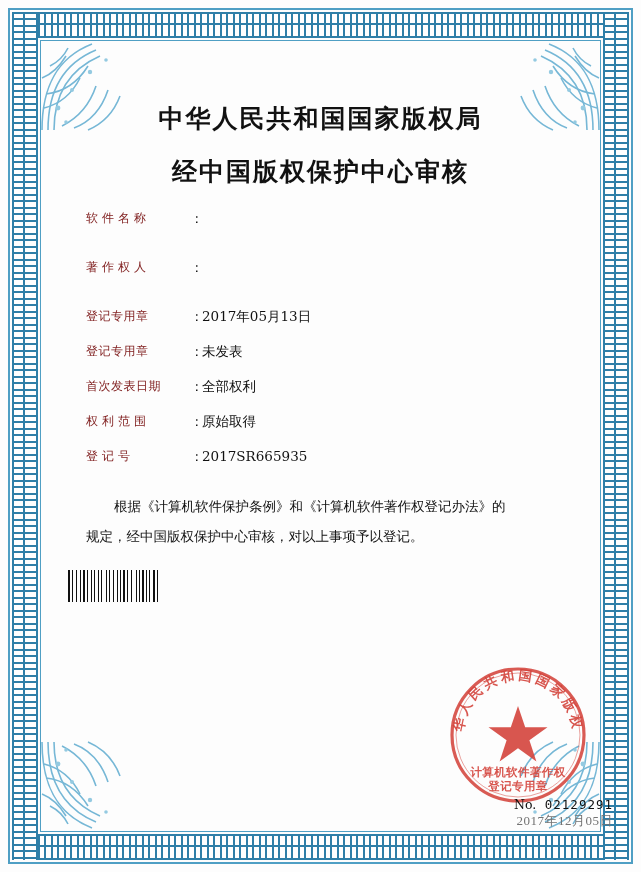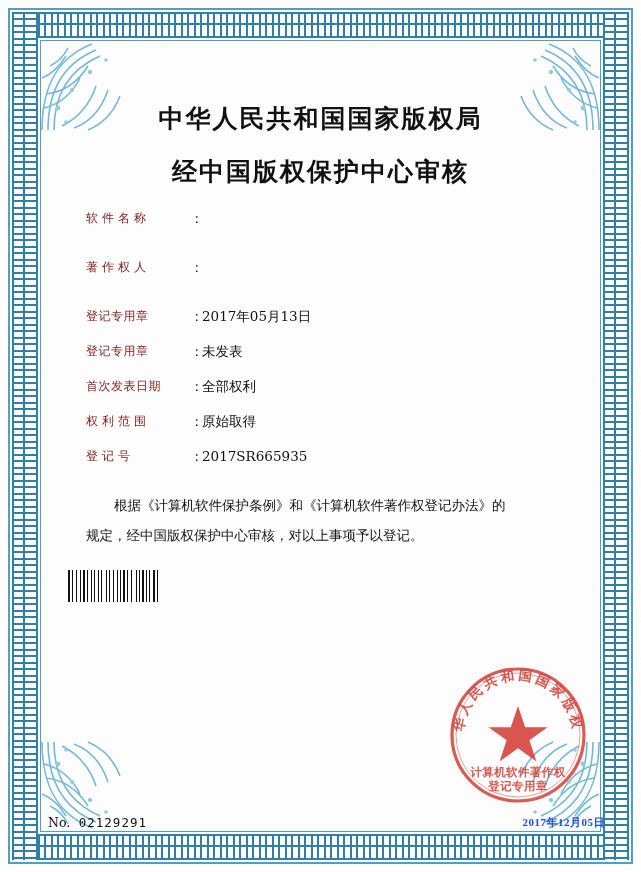--- a/index.html
+++ b/index.html
@@ -171,21 +171,20 @@
 
   .gap-row { height: 14px; }
 
   .paragraph {
     margin-top: 26px;
     padding: 0 18px 0 26px;
     font-size: 13.5px;
     line-height: 30px;
     text-indent: 28px;
     color: #111;
-    font-family: Liberation Mono, monospace;
   }
   .paragraph .line2 { text-indent: 0; }
 
   
   .barcode {
     position: absolute;
     left: 68px;
     top: 570px;
     width: 92px;
     height: 32px;
@@ -207,42 +206,42 @@
     bottom: 66px;
     width: 142px;
     height: 142px;
   }
   .seal svg { display: block; }
 
   
   .bottom-row {
     position: absolute;
     left: 48px;
-    right: 36px;
+    right: 28px;
     bottom: 42px;
     display: flex;
     justify-content: space-between;
     align-items: flex-end;
     font-size: 13px;
+    flex-direction: column;
   }
   .serial {
     font-family: "DejaVu Sans Mono", "Liberation Mono", monospace;
     font-size: 12.5px;
     letter-spacing: 1px;
     color: #111;
   }
   .serial .serial-label {
     font-family: "DejaVu Serif", "Liberation Serif", serif;
     letter-spacing: 0;
   }
   .issue-date {
-    font-size: 11px;
-    color: #1d4ed8;
+    font-size: 13px;
+    color: #737373;
     letter-spacing: 0.5px;
-    font-weight: bold;
   }
 </style>
 </head>
 <body>
 
 <div class="certificate">
 
   <div class="frame-outer"></div>
   <div class="band band-h band-top"></div>
   <div class="band band-h band-bottom"></div>

